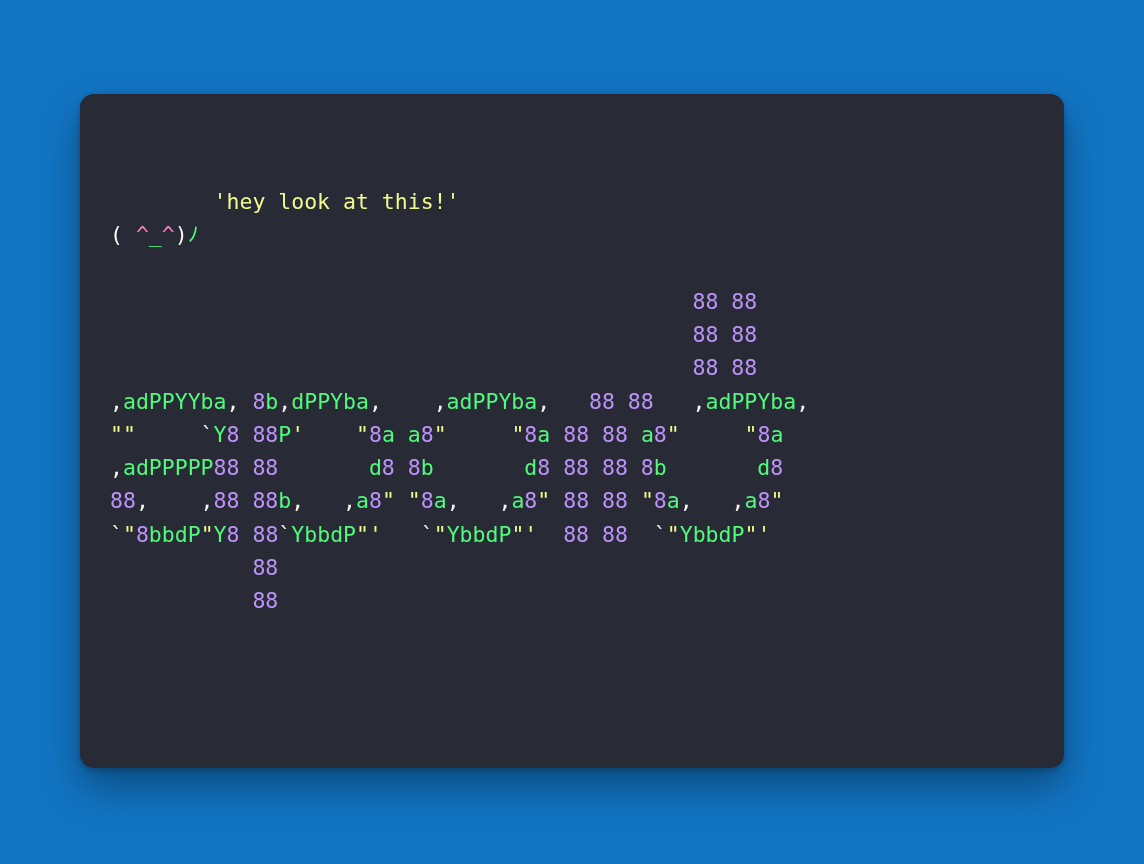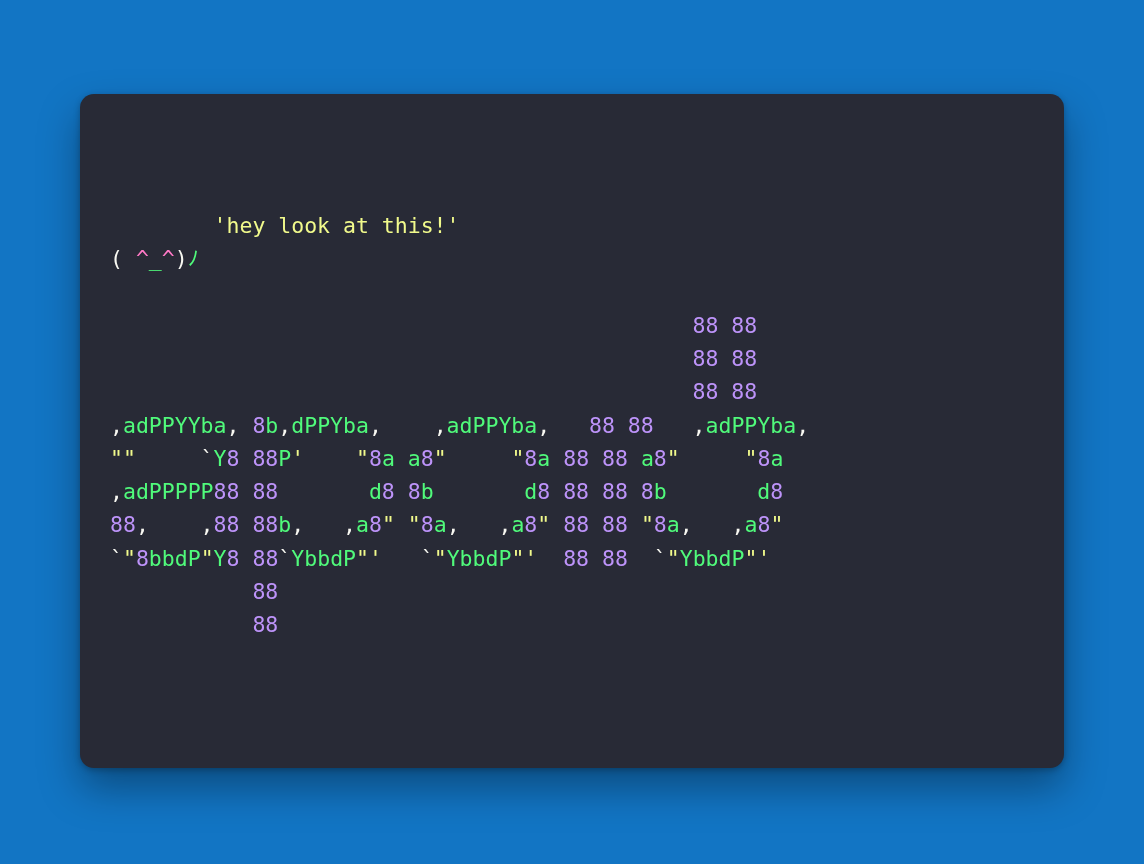--- a/index.html
+++ b/index.html
@@ -14,21 +14,21 @@
   .card {
     position: absolute;
     left: 80px;
     top: 94px;
     width: 984px;
     height: 674px;
     background: #282a36;
     border-radius: 14px;
     box-shadow: 0 20px 40px rgba(0,0,0,0.35), 0 2px 6px rgba(0,0,0,0.25);
     box-sizing: border-box;
-    padding: 48px 30px;
+    padding: 24px 30px;
   }
   pre.code {
     margin: 0;
     font-family: inherit;
     font-size: 21.5px;
     line-height: 1.55;
     white-space: pre;
     tab-size: 4;
   }
   .t-default { color: #f8f8f2; }

